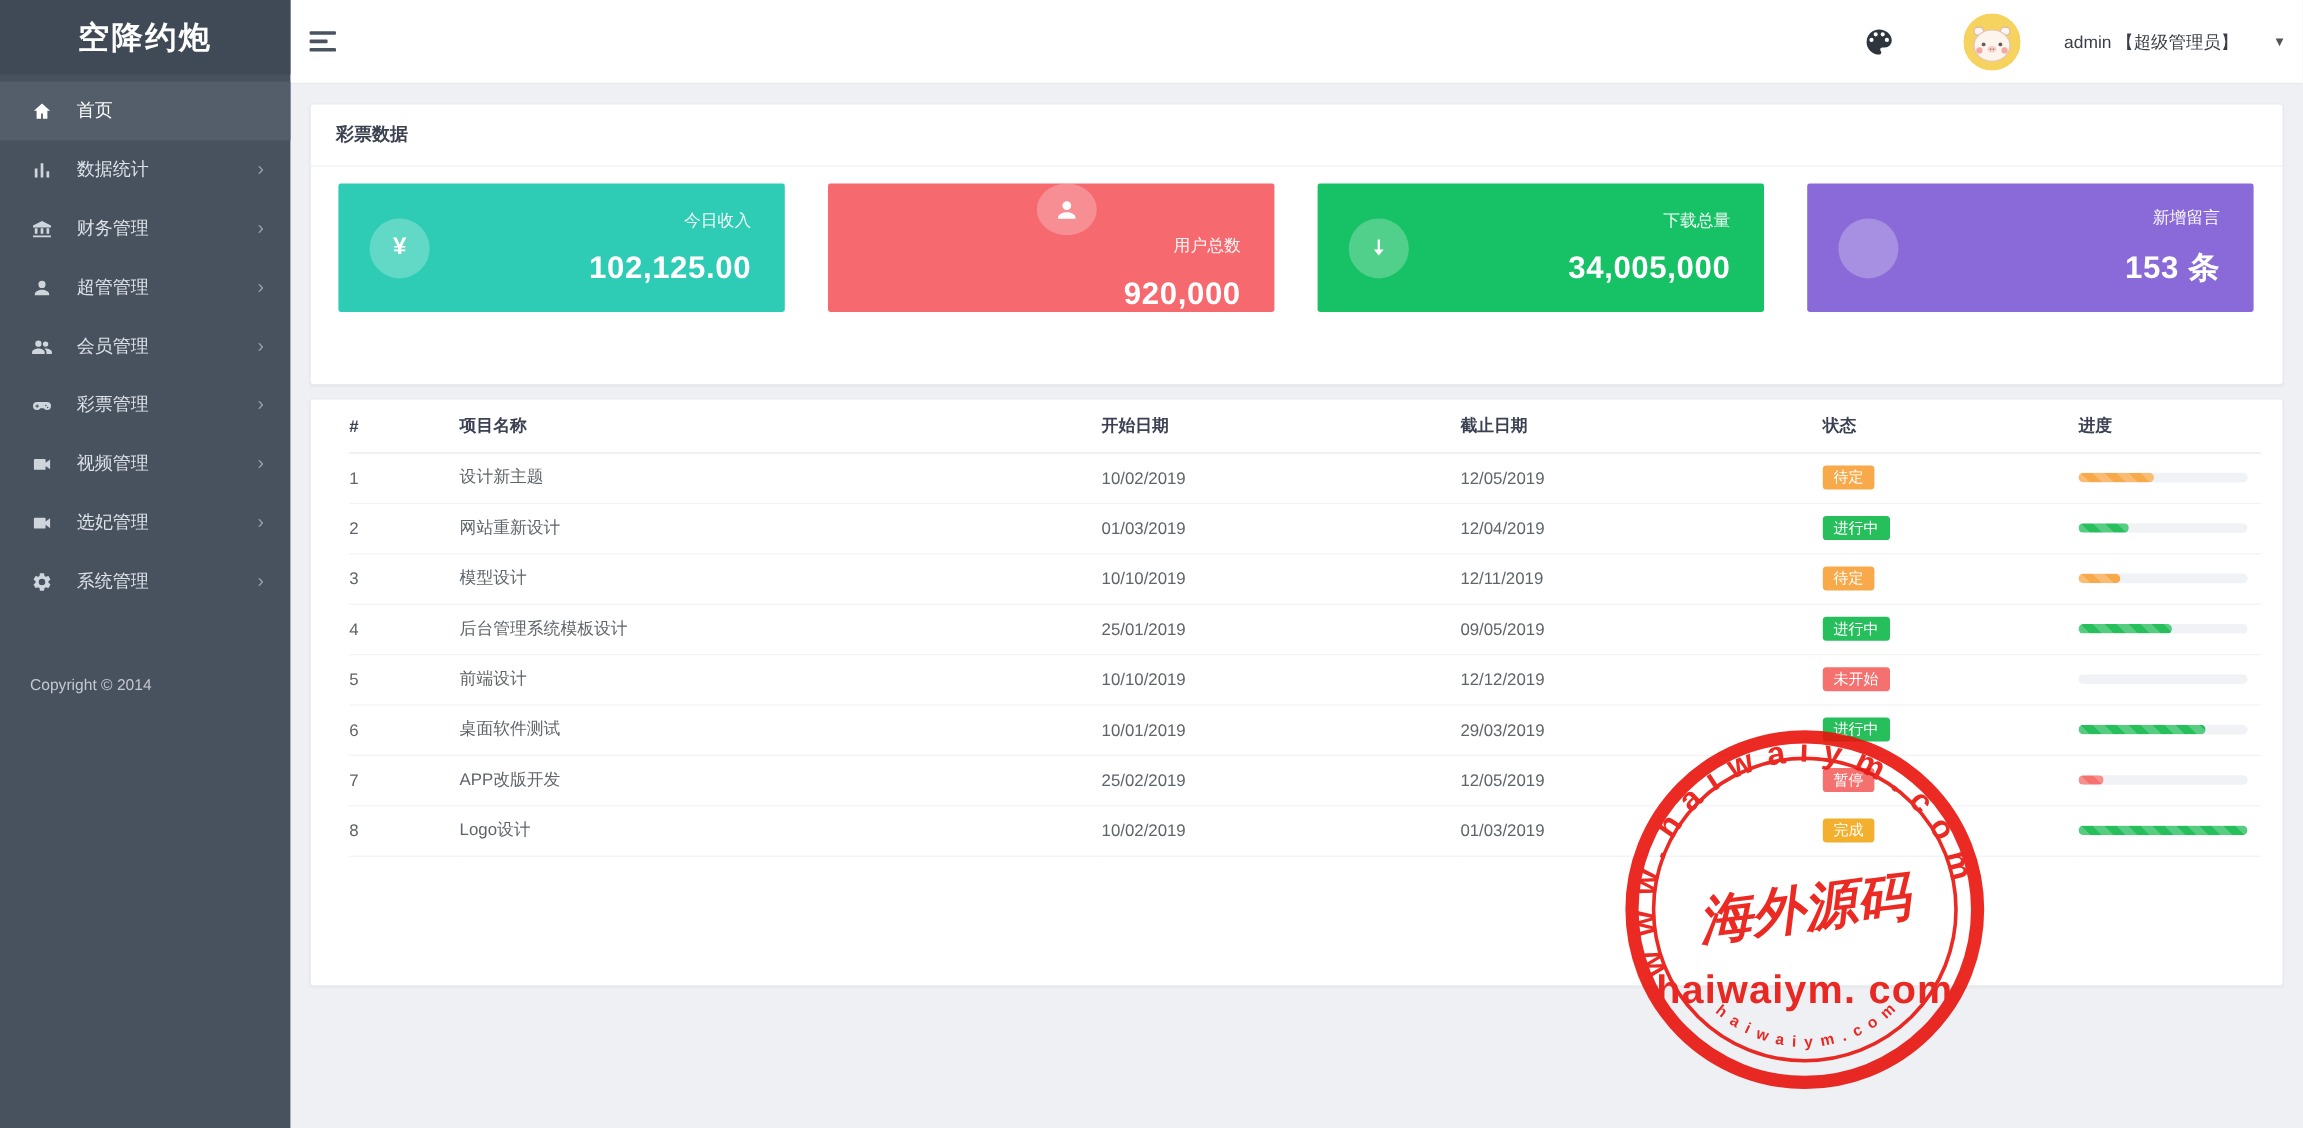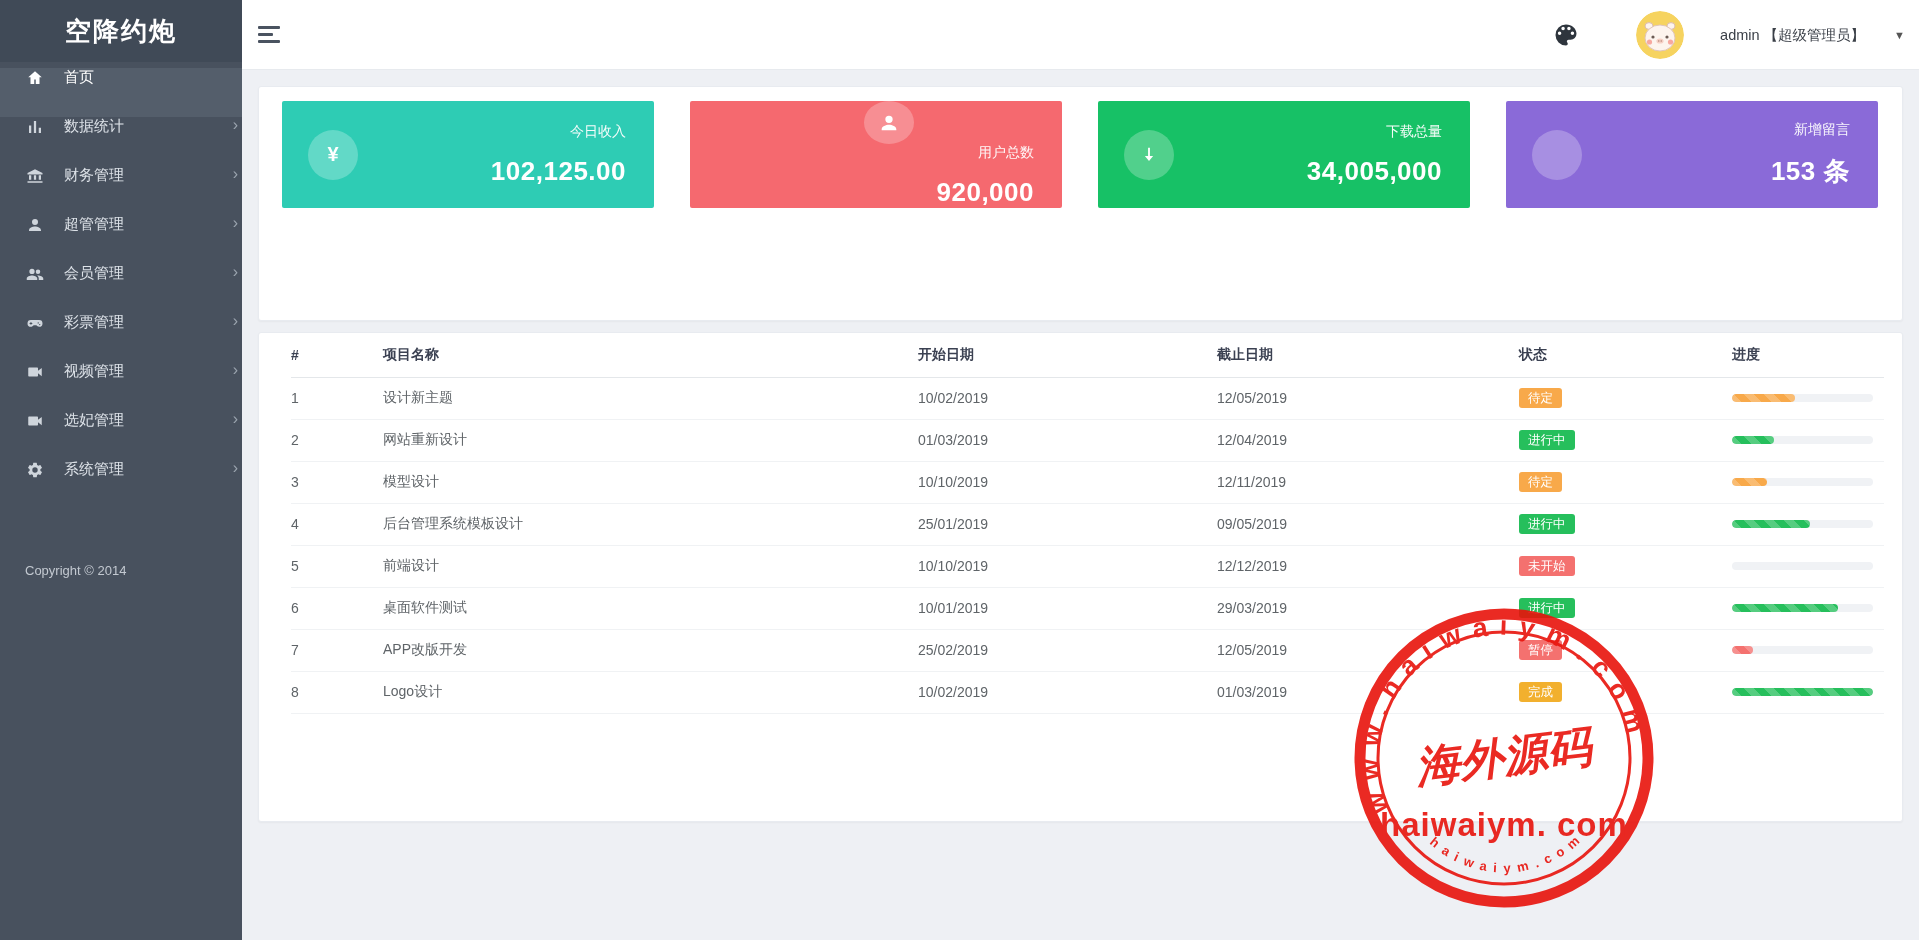--- a/index.html
+++ b/index.html
@@ -4,21 +4,21 @@
 <style>
   * { margin:0; padding:0; box-sizing:border-box; }
   html,body { width:1919px; height:940px; overflow:hidden; }
   body { font-family:"Liberation Sans","DejaVu Sans",sans-serif; background:#eef0f4; position:relative; }
 
   
   .sidebar { position:absolute; left:0; top:0; width:242px; height:940px; background:#48515e; z-index:10; }
   .logo { height:62px; background:#404a57; color:#fff; font-size:26px; font-weight:bold;
           display:flex; align-items:center; justify-content:center; letter-spacing:2px; }
   .menu { margin-top:6px; }
-  .menu-item { height:49px; display:flex; padding:0 4px 0 26px;
+  .menu-item { height:49px; display:flex; align-items:center; padding:0 22px 0 26px;
                color:#dde2e8; font-size:15px; cursor:pointer; position:relative; }
   .menu-item.active { background:#545e6b; color:#fff; }
   .menu-item .mi-icon { width:20px; height:20px; margin-right:18px; flex:0 0 20px; display:flex; align-items:center; }
   .menu-item .mi-icon svg { width:18px; height:18px; fill:#cfd5dc; }
   .menu-item.active .mi-icon svg { fill:#fff; }
   .menu-item .mi-arrow { margin-left:auto; color:#9aa3ae; font-size:16px; line-height:1; }
   .copyright { position:absolute; left:25px; top:563px; color:#c3c9d1; font-size:13px;text-align:center; }
 
   
   .topbar { position:absolute; left:242px; top:0; width:1677px; height:70px; background:#fff;
@@ -181,20 +181,21 @@
         <circle cx="13.5" cy="31" r="2.6" fill="#f7a8a0"></circle>
         <circle cx="34.5" cy="31" r="2.6" fill="#f7a8a0"></circle>
       </svg>
     </span>
     <span class="user-name">admin 【超级管理员】</span>
     <span class="caret">▼</span>
   </div>
 </header>
 
 <section class="panel" id="stats-panel">
+  <div class="panel-title">彩票数据</div>
   <div class="cards" id="cards">
       <div class="card" style="background: rgb(46, 204, 180);">
         <div class="c-icon">¥</div>
         <div class="c-text">
           <div class="c-label">今日收入</div>
           <div class="c-value">102,125.00</div>
         </div>
       </div>
       <div class="card" style="background: rgb(245, 105, 111); flex-direction: column;">
         <div class="c-icon">

